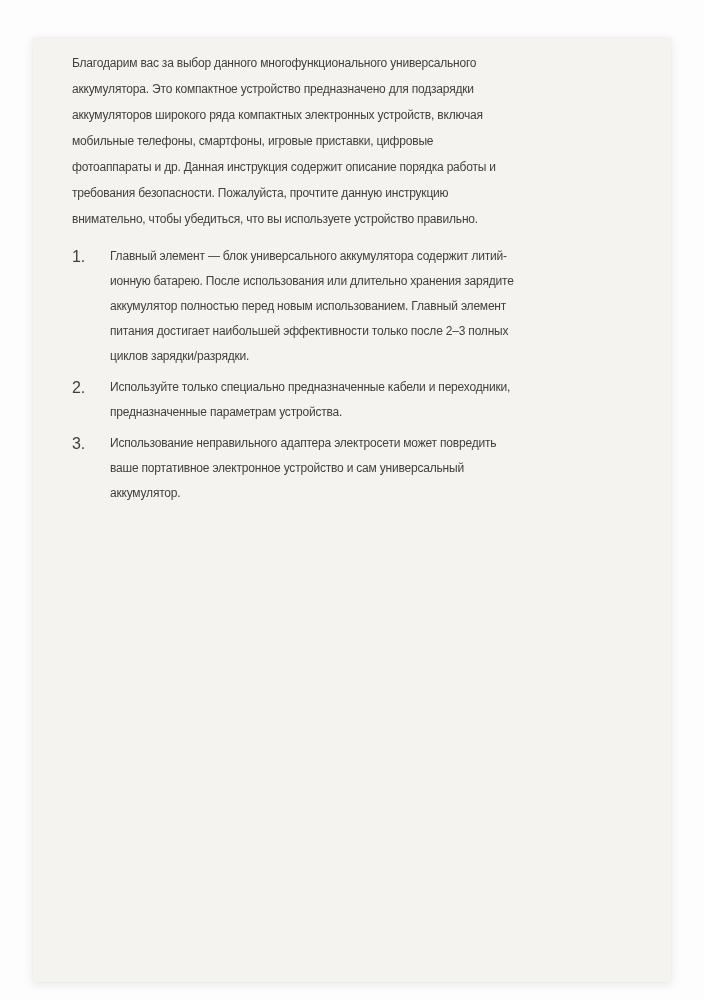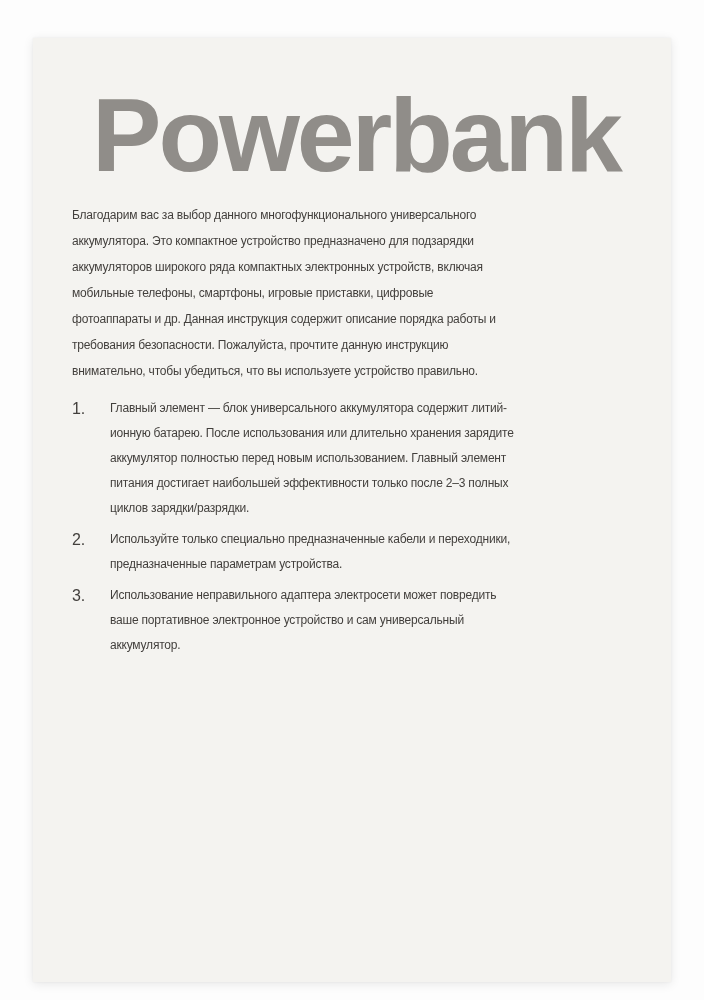--- a/index.html
+++ b/index.html
@@ -72,21 +72,20 @@
     flex:1 1 auto;
     line-height:25px;
     margin-left:10px;
   }
 </style>
 </head>
 <body>
 
 <div class="paper">
 
-  <h1 class="title">Powerbank</h1>
 
   <div>
     <p class="text para">Благодарим вас за выбор данного многофункционального универсального
 аккумулятора. Это компактное устройство предназначено для подзарядки
 аккумуляторов широкого ряда компактных электронных устройств, включая
 мобильные телефоны, смартфоны, игровые приставки, цифровые
 фотоаппараты и др. Данная инструкция содержит описание порядка работы и
 требования безопасности. Пожалуйста, прочтите данную инструкцию
 внимательно, чтобы убедиться, что вы используете устройство правильно.</p>
   </div>

